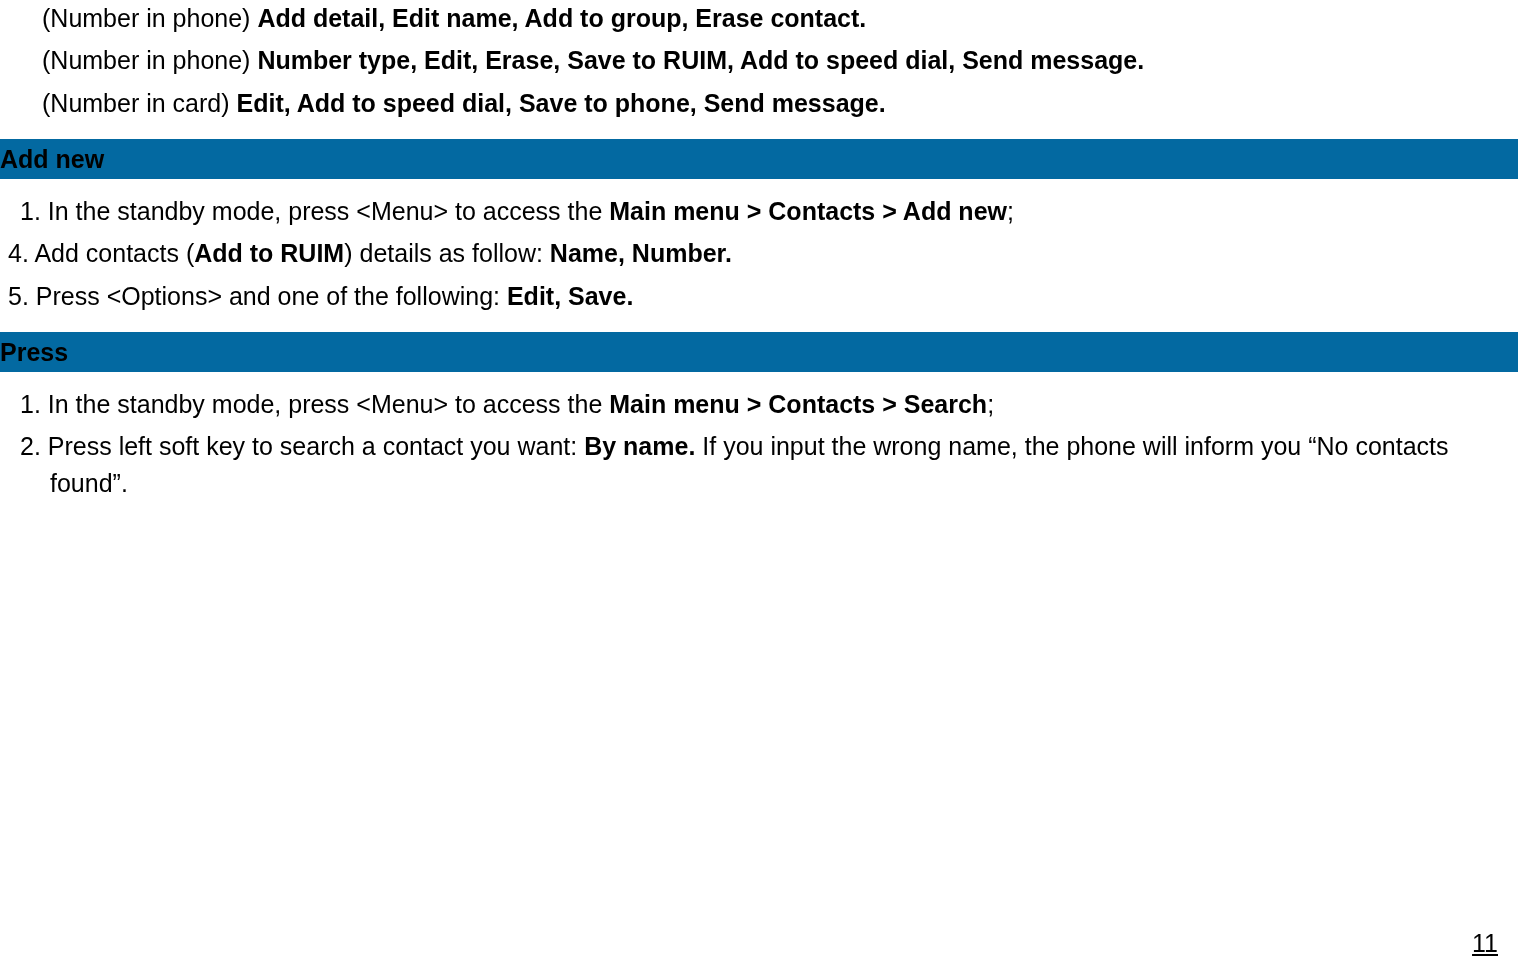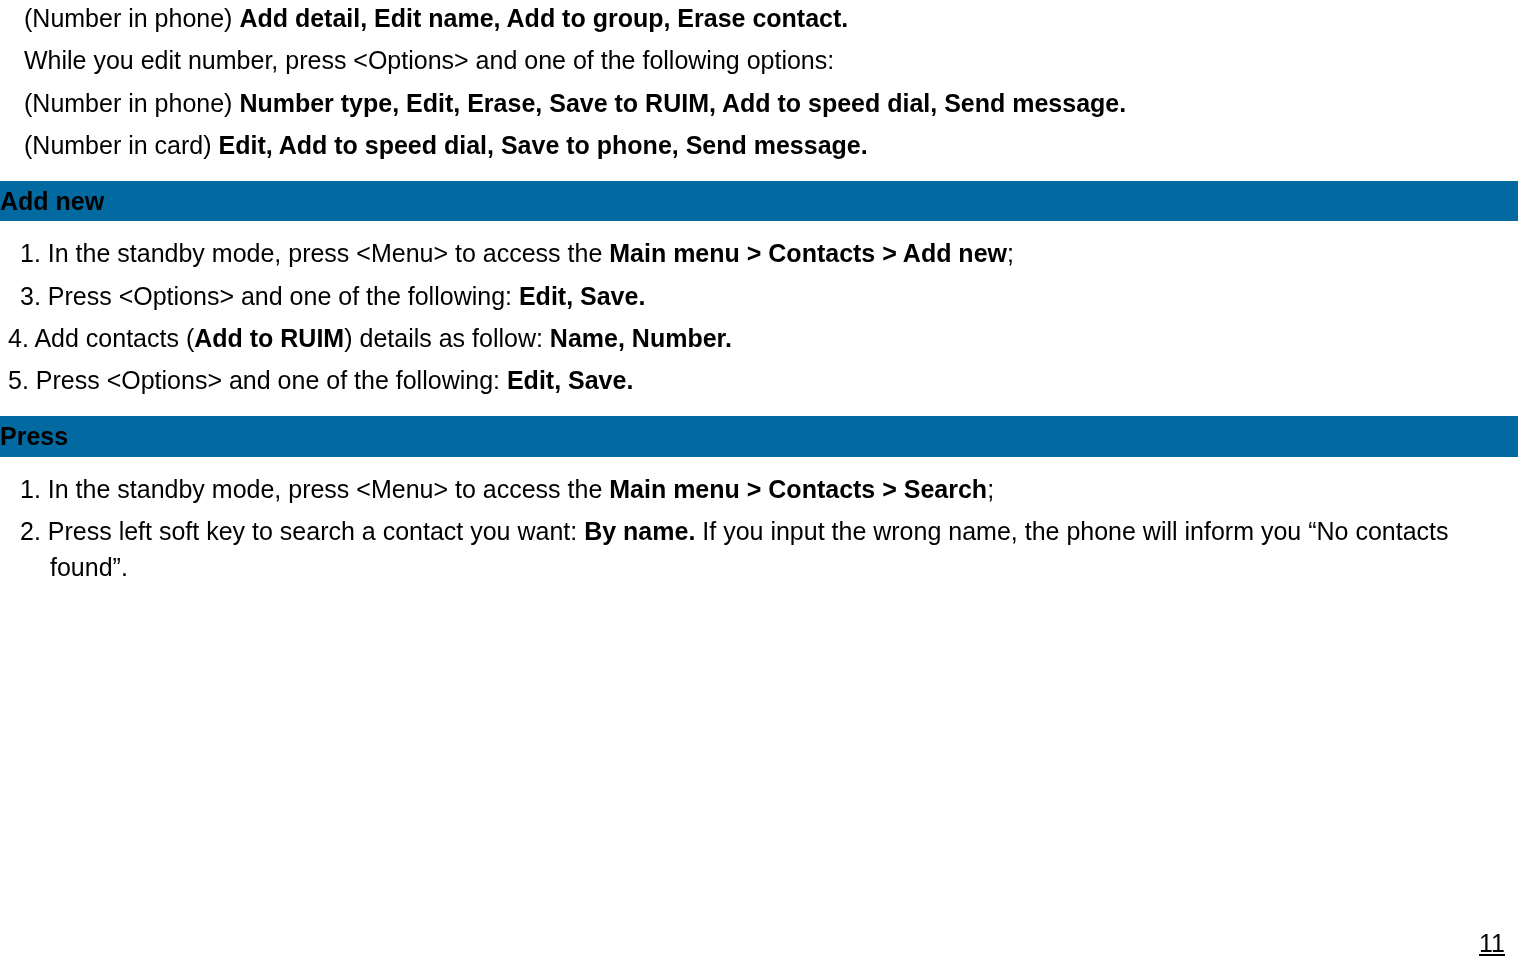--- a/index.html
+++ b/index.html
@@ -12,21 +12,21 @@
     line-height: 1.45;
     width: 1518px;
     height: 969px;
     position: relative;
     overflow: hidden;
   }
   .page {
     padding: 0 0 0 0;
   }
   .indent-block {
-    margin-left: 24px;
+    margin-left: 42px;
     margin-right: 10px;
   }
   .indent-block p {
     margin: 0 0 6px 0;
   }
   .indent-extra {
     margin-left: 8px;
   }
   .section-heading {
     background: #0369a1;
@@ -44,56 +44,50 @@
     margin: 0 0 6px 0;
     padding-left: 42px;
     text-indent: -30px;
   }
   ol.numbered li.flush {
     text-indent: -42px;
   }
   .page-num {
     position: absolute;
     bottom: 8px;
-    right: 13px;
+    right: 20px;
     font-size: 25px;
     text-decoration: underline;
   }
   b { font-weight: bold; }
 </style>
 </head>
 <body>
 
 <div class="page">
 
   <div class="indent-block">
     <p>
       <span>(Number in phone) </span><b>Add detail, Edit name, Add to group, Erase contact.</b>
-    </p>
-    <p class="indent-extra">
-      <span> While you edit number, press &lt;Options&gt; and one of the following options:</span>
     </p>
     <p>
       <span>(Number in phone) </span><b>Number type, Edit, Erase, Save to RUIM, Add to speed dial, Send message.</b>
     </p>
     <p>
       <span>(Number in card) </span><b>Edit, Add to speed dial, Save to phone, Send message.</b>
     </p>
   </div>
 
   <div class="section-heading">
     <span>Add new</span>
   </div>
 
   <ol class="numbered">
     <li>
       <span>1.</span><span> In the standby mode, press &lt;Menu&gt; to access the </span><b>Main menu &gt; Contacts &gt; Add new</b><span>;</span>
-    </li>
-    <li>
-      <span>3.</span><span> Press &lt;Options&gt; and one of the following: </span><b>Edit, Save.</b>
     </li>
     <li class="flush">
       <span>4.</span><span> Add contacts (</span><b>Add to RUIM</b><span>) details as follow: </span><b>Name, Number.</b>
     </li>
     <li class="flush">
       <span>5.</span><span> Press &lt;Options&gt; and one of the following: </span><b>Edit, Save.</b>
     </li>
   </ol>
 
   <div class="section-heading">

